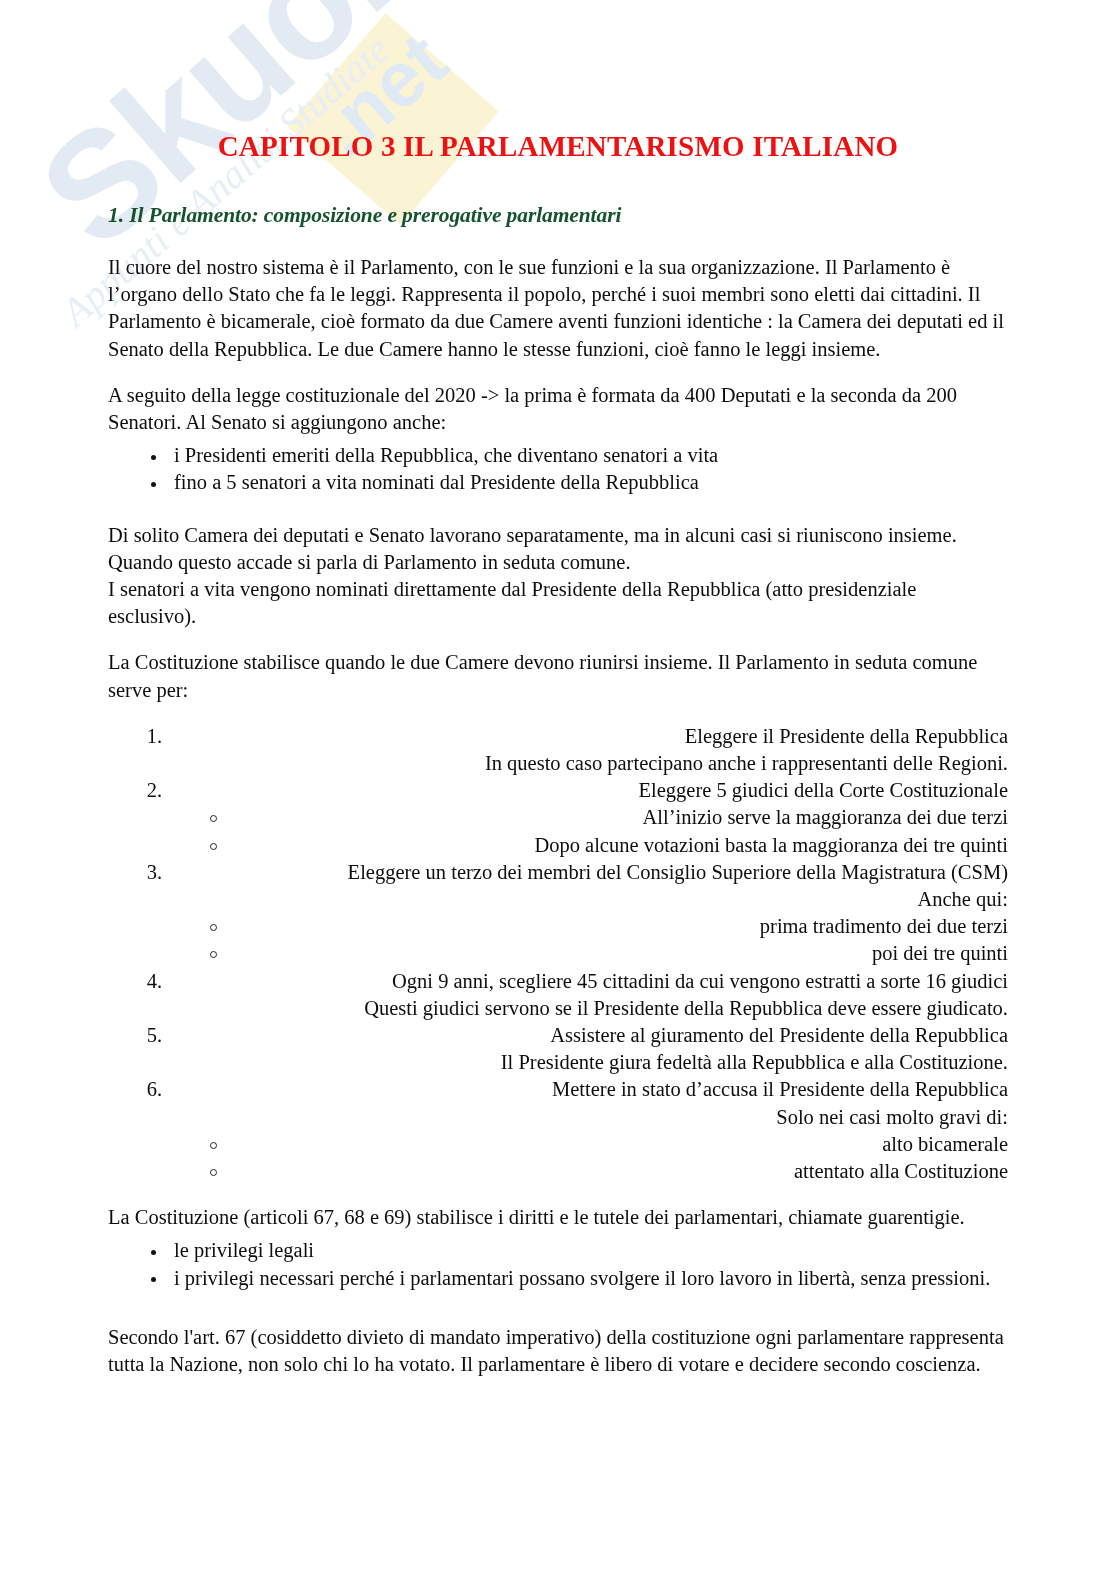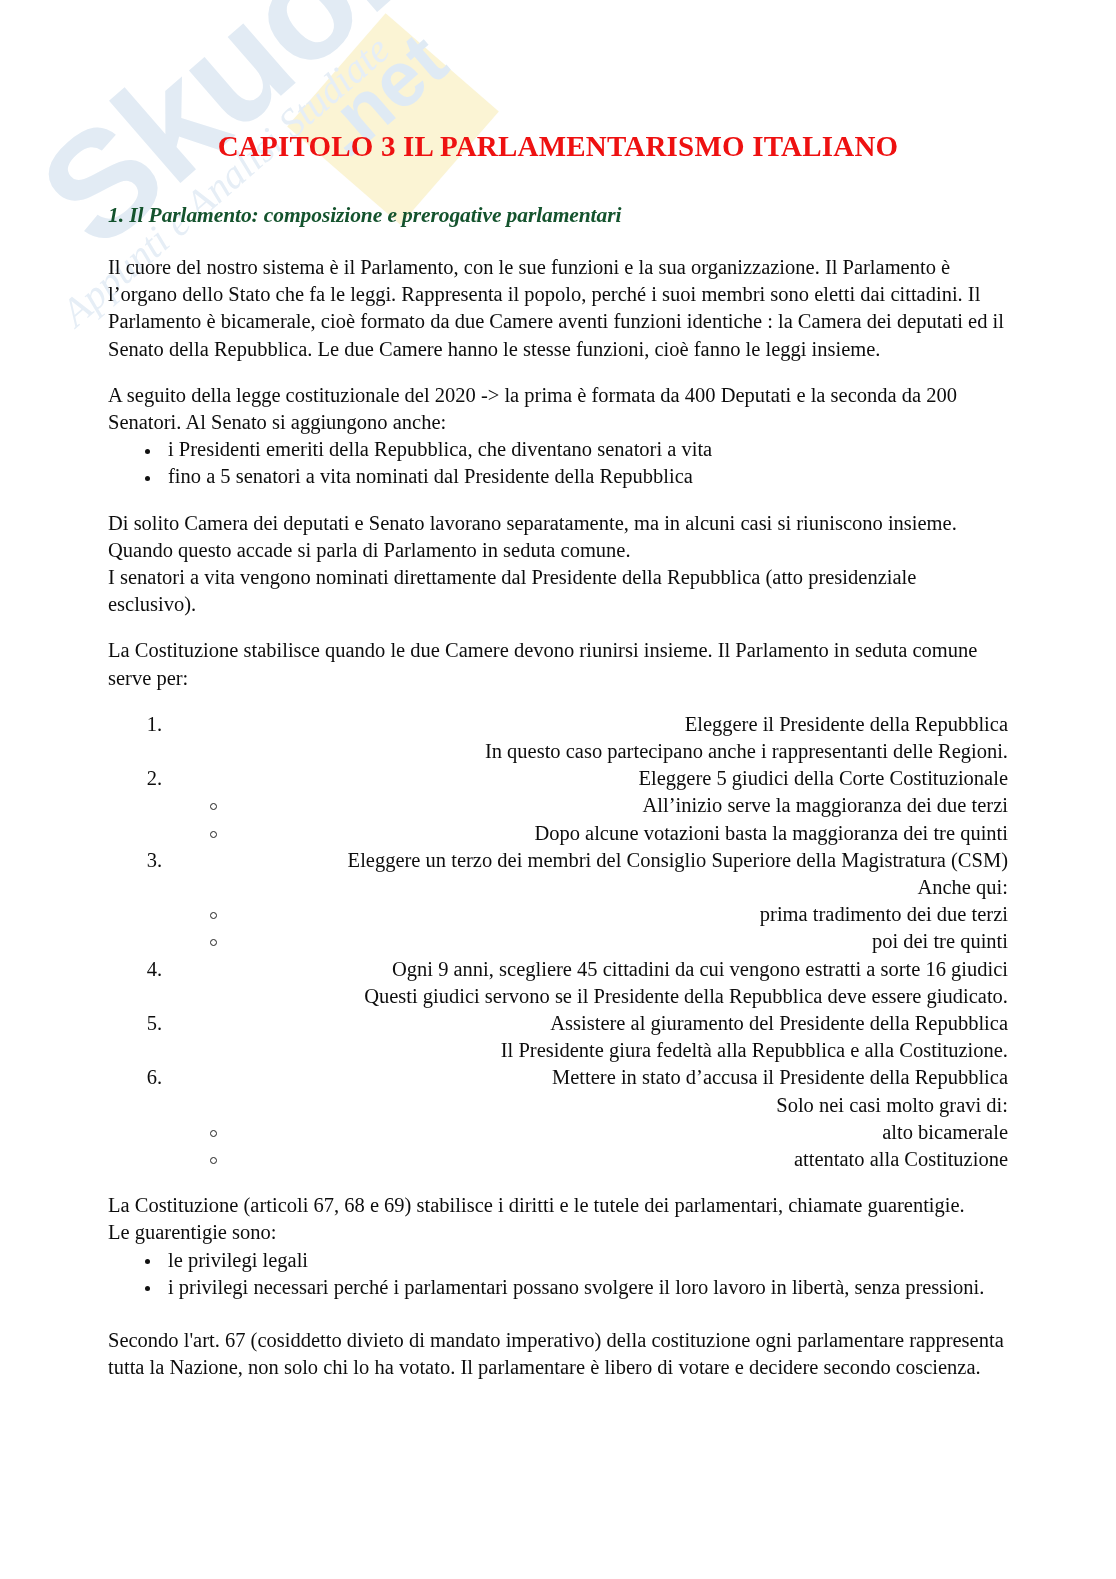--- a/index.html
+++ b/index.html
@@ -103,21 +103,21 @@
     font-size: 20.5px;
     line-height: 27.2px;
     text-align: left;
   }
   .gap-lg { height: 26px; }
   .gap-md { height: 19px; }
 
   
   ul.bullets {
     list-style: none;
-    margin: 0;
+    margin: 6px;
     padding: 0;
   }
   ul.bullets > li {
     position: relative;
     padding-left: 60px;
     font-size: 20.5px;
     line-height: 27.2px;
   }
   ul.bullets > li::before {
     content: "";
@@ -256,21 +256,20 @@
         <ul class="sublist">
           <li>alto bicamerale</li>
           <li>attentato alla Costituzione</li>
         </ul>
       </li>
     </ol>
 
     <div class="gap-md"></div>
 
     <p class="body">La Costituzione (articoli 67, 68 e 69) stabilisce i diritti e le tutele dei parlamentari, chiamate guarentigie.</p>
-    <p class="body">Le guarentigie sono:</p>
 
     <ul class="bullets">
       <li>le privilegi legali</li>
       <li>i privilegi necessari perché i parlamentari possano svolgere il loro lavoro in libertà, senza pressioni.</li>
     </ul>
 
     <div class="gap-lg"></div>
 
     <p class="body">Secondo l'art. 67 (cosiddetto divieto di mandato imperativo) della costituzione ogni parlamentare rappresenta tutta la Nazione, non solo chi lo ha votato. Il parlamentare è libero di votare e decidere secondo coscienza.</p>
 

